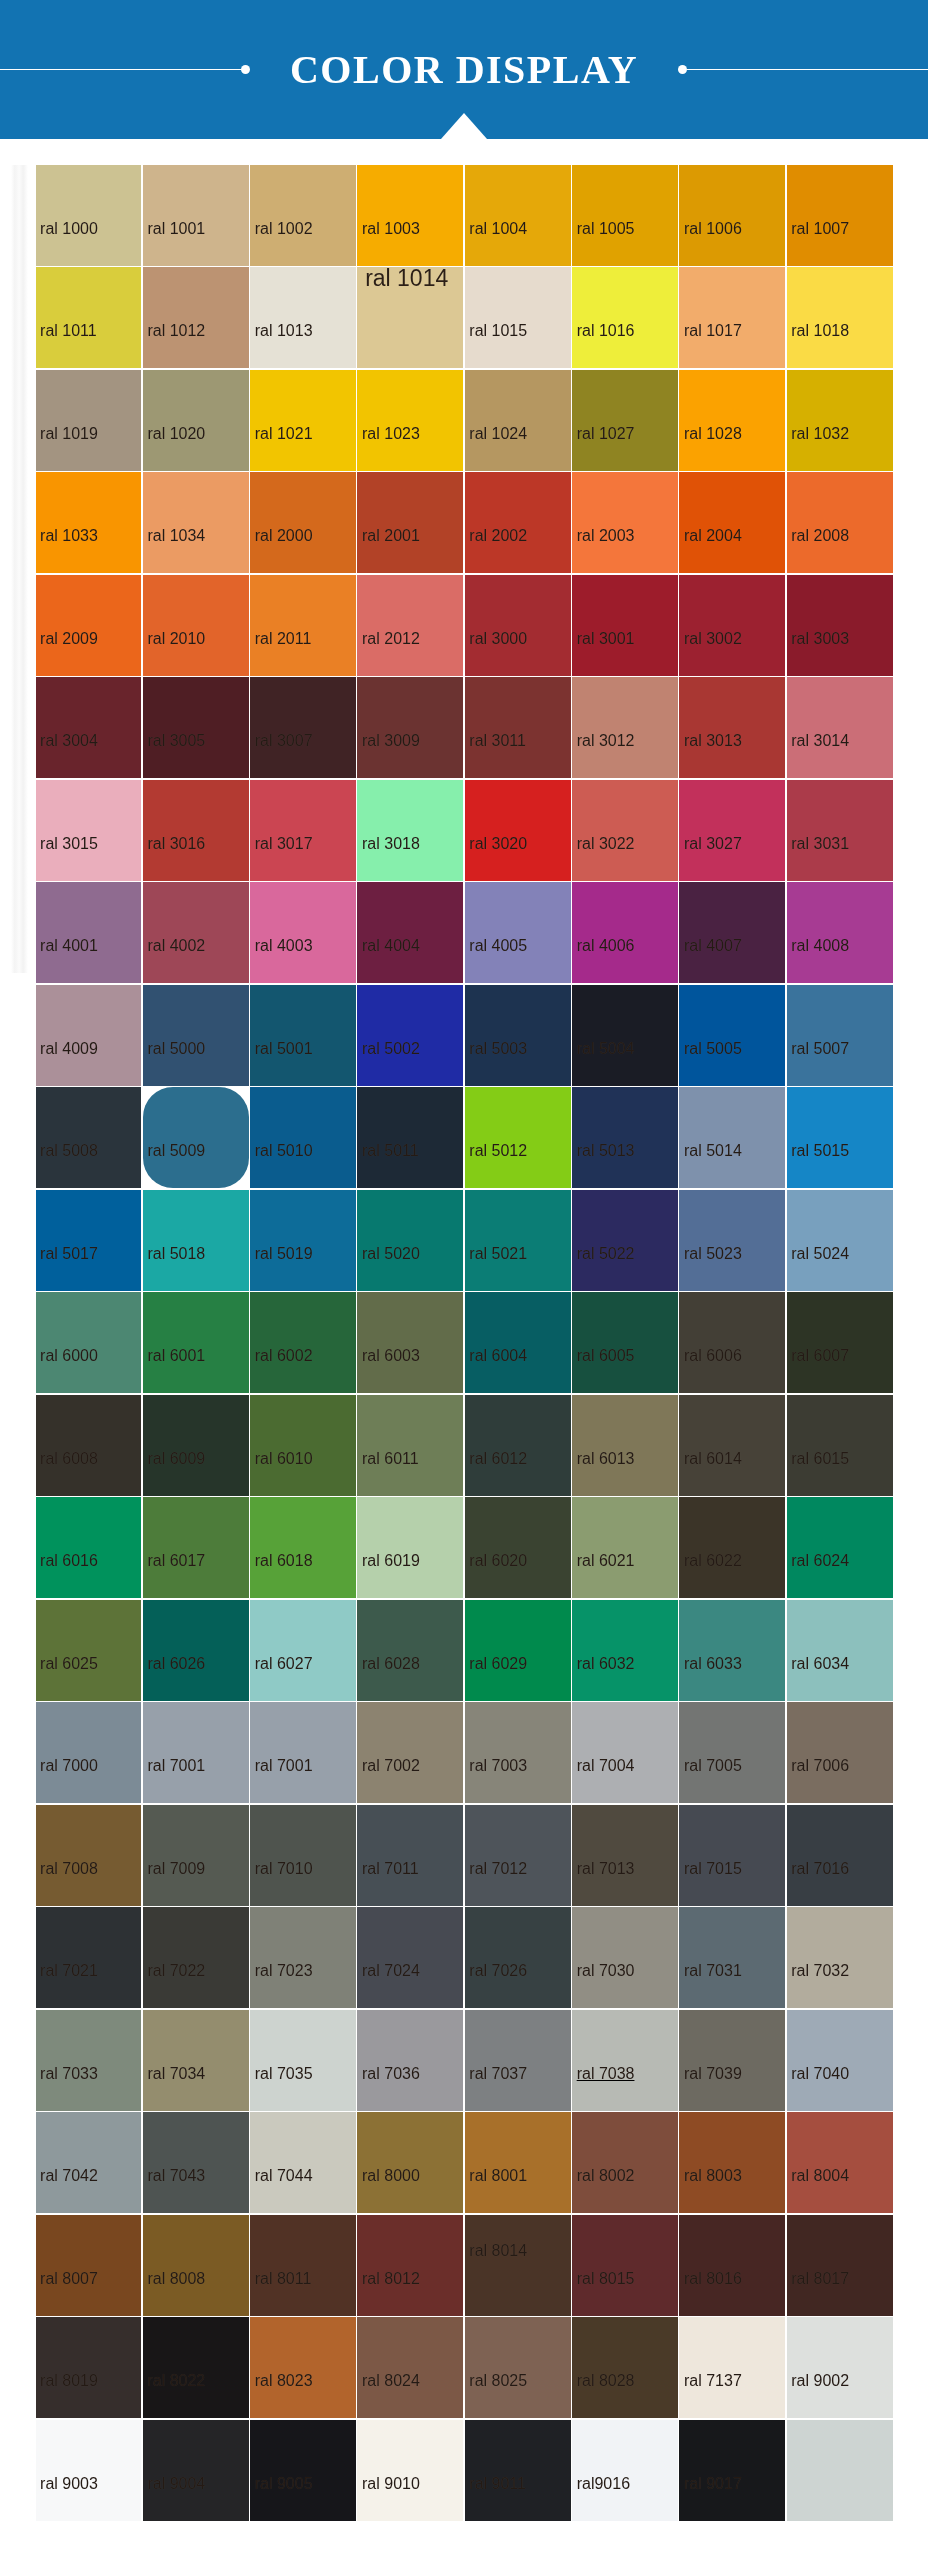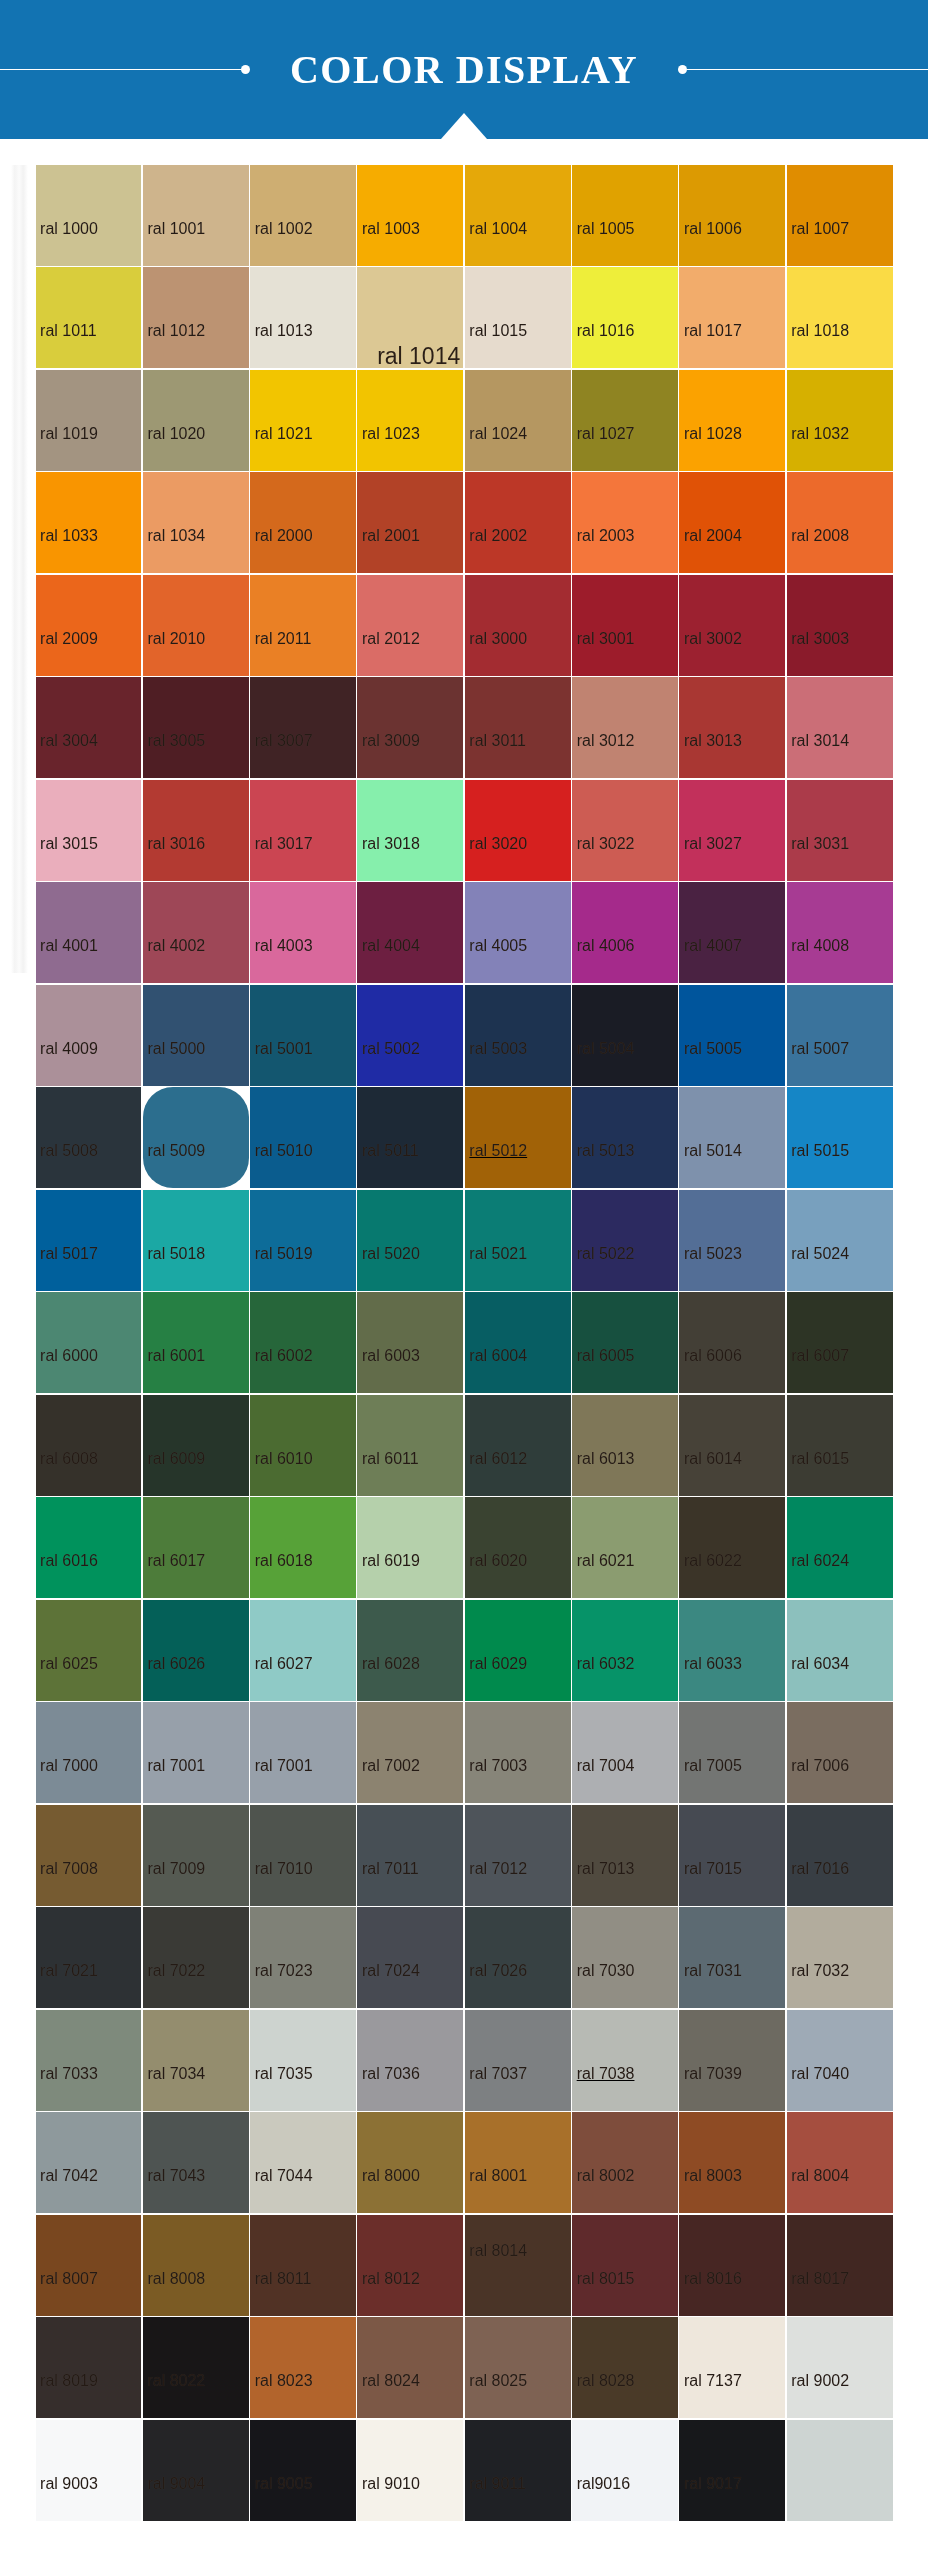--- a/index.html
+++ b/index.html
@@ -116,21 +116,21 @@
   .cell-label {
     font-size: 16px;
     font-weight: normal;
     color: #241a14;
     padding: 0 0 29px 4.6px;
     line-height: 1;
     white-space: nowrap;
     text-shadow: 0 0 0.8px rgba(255,255,255,0.12);
   }
   
-  .cell.emphasis { align-items: flex-end; padding-left: 12px; }
+  .cell.emphasis { align-items: flex-start; }
   .cell.emphasis .cell-label {
     font-size: 23px;
     padding: 0 0 0 7.7px;
     color: #2b1f16;
   }
 </style>
 </head>
 <body>
 
 <div class="banner">
@@ -372,21 +372,21 @@
       </div>
       <div class="cell" style="background: rgb(44, 110, 142); border-radius: 30px;">
         <span class="cell-label">ral 5009</span>
       </div>
       <div class="cell" style="background: rgb(10, 92, 142);">
         <span class="cell-label">ral 5010</span>
       </div>
       <div class="cell" style="background: rgb(29, 41, 54);">
         <span class="cell-label">ral 5011</span>
       </div>
-      <div class="cell" style="background: #a16207; text-decoration: underline;">
+      <div class="cell" style="background: #84cc16;">
         <span class="cell-label">ral 5012</span>
       </div>
       <div class="cell" style="background: rgb(32, 50, 87);">
         <span class="cell-label">ral 5013</span>
       </div>
       <div class="cell" style="background: rgb(126, 145, 172);">
         <span class="cell-label">ral 5014</span>
       </div>
       <div class="cell" style="background: rgb(21, 134, 198);">
         <span class="cell-label">ral 5015</span>

